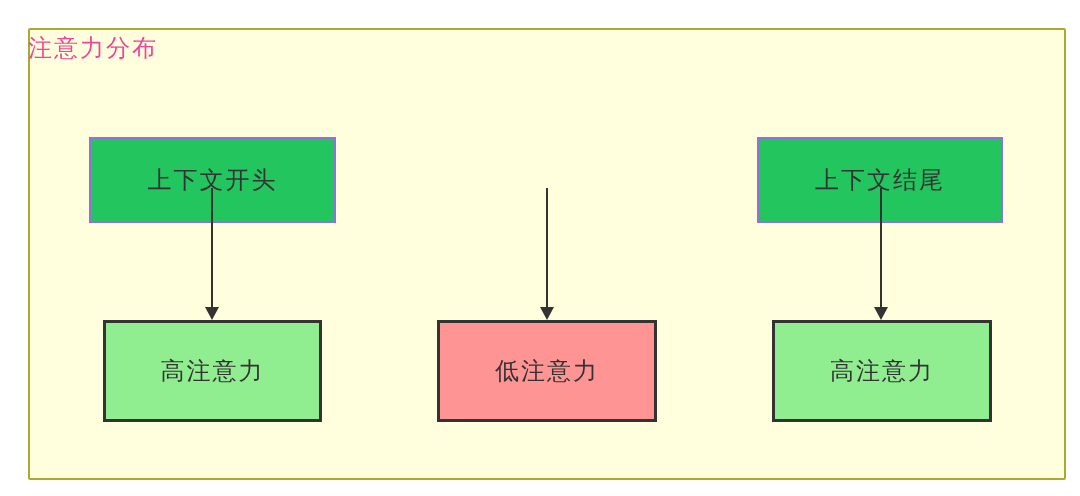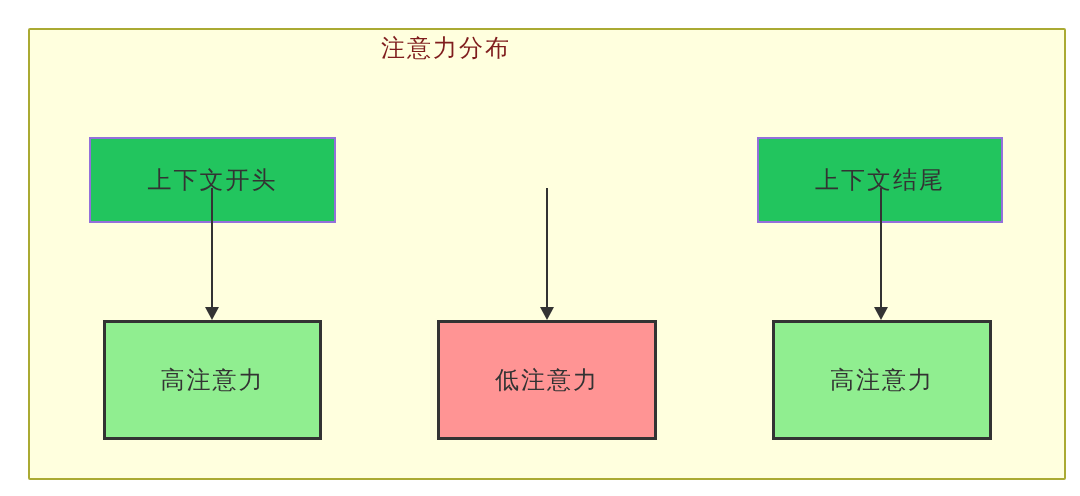--- a/index.html
+++ b/index.html
@@ -24,24 +24,23 @@
     box-sizing: border-box;
     background: #ffffde;
     border: 2px solid #aaaa33;
     border-radius: 2px;
   }
   .subgraph-title {
     position: absolute;
     left: 28px;
     top: 34px;
     width: 836px;
-    text-align: center;
     font-size: 24px;
     letter-spacing: 2px;
-    color: #7f1d1d;
+    color: #ec4899;
     line-height: 28px;
   }
   .node {
     position: absolute;
     box-sizing: border-box;
     display: flex;
     align-items: center;
     justify-content: center;
     font-size: 24px;
     letter-spacing: 2px;
@@ -51,21 +50,21 @@
   .node.source {
     background: #22c55e;
     border: 2px solid #9370db;
     top: 94px;
     height: 86px;
     margin-top: 43px;
   }
   .node.target {
     border: 3px solid #333333;
     top: 320px;
-    height: 120px;
+    height: 102px;
   }
   .node.level-high { background: #90ee90; }
   .node.level-low  { background: #ff9494; }
 
   .node.src-0 { left: 89px;  width: 247px; }
   .node.src-1 { left: 423px; width: 249px; }
   .node.src-2 { left: 757px; width: 246px; }
 
   .node.tgt-0 { left: 103px; width: 219px; }
   .node.tgt-1 { left: 437px; width: 220px; }

